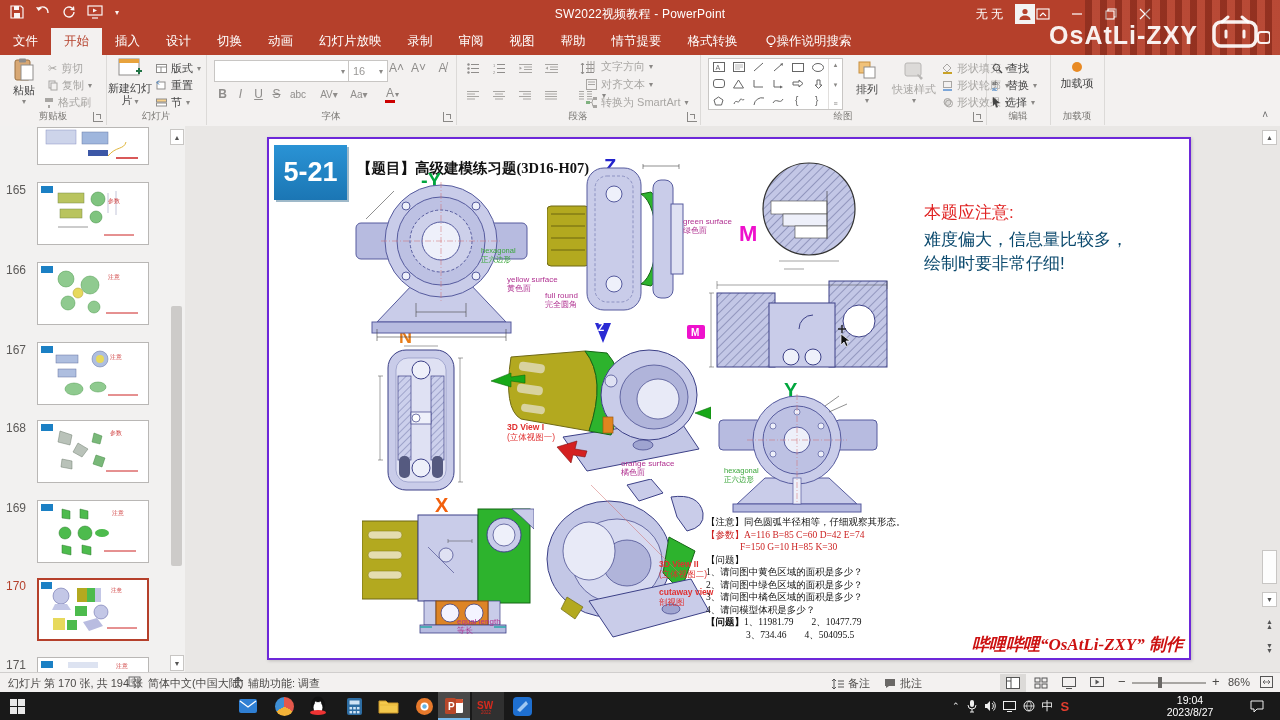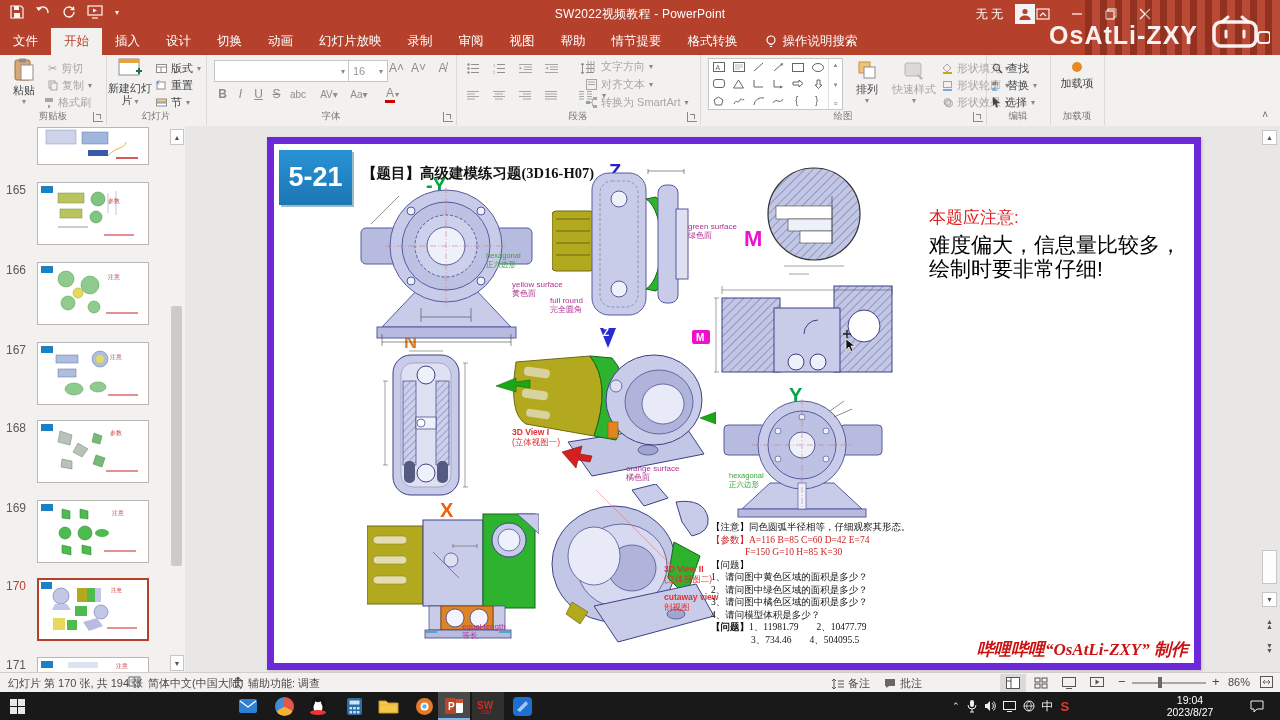--- a/index.html
+++ b/index.html
@@ -21,21 +21,21 @@
   .stripes{position:absolute;right:0;top:0;width:195px;height:55px;z-index:3;pointer-events:none;
     background:repeating-linear-gradient(90deg,rgba(60,10,5,.28) 0 7px,rgba(255,255,255,.05) 7px 15px)}
   .wm{position:absolute;right:10px;top:14px;z-index:4;display:flex;align-items:flex-end;gap:10px;
       color:rgba(255,255,255,.92);pointer-events:none}
   .wm-text{font-size:25px;font-weight:bold;letter-spacing:1px}
 
   
   .tabrow{position:absolute;left:0;top:28px;width:1280px;height:27px;background:#b5402b;display:flex;align-items:stretch}
   .tab{color:#fff;font-size:12.5px;padding:0 13px;display:flex;align-items:center;cursor:default}
   .tab.sel{background:#f3f1f0;color:#b5402b}
-  .tellme{color:#fff;font-size:12.5px;display:flex;align-items:center;gap:6px;margin-left:14px}
+  .tellme{color:#fff;font-size:12.5px;display:flex;align-items:center;margin-left:14px}
 
   
   .ribbon{position:absolute;left:0;top:55px;width:1280px;height:71px;background:#f3f1f0;border-bottom:1px solid #c8c6c4}
   .rgroup{position:absolute;top:0;height:70px;border-right:1px solid #dcdad8}
   .glabel{position:absolute;bottom:2px;left:0;right:0;text-align:center;font-size:9.5px;color:#7a7874}
   .launcher{position:absolute;bottom:3px;right:3px;width:9px;height:9px;border-left:1px solid #8a8886;border-bottom:1px solid #8a8886}
   .launcher:after{content:"";position:absolute;left:2px;bottom:2px;width:4px;height:4px;border-right:1px solid #8a8886;border-top:1px solid #8a8886}
   .bigbtn{position:absolute;top:2px;width:44px;height:52px;text-align:center;font-size:11px;color:#444;line-height:12px}
   .smallbtn{position:absolute;height:16px;display:flex;align-items:center;gap:4px;font-size:11px;color:#444;white-space:nowrap}
   .dis{color:#a8a6a3}
@@ -54,40 +54,40 @@
   .thumb{position:absolute;left:37px;width:112px;height:63px;background:#fff;border:1px solid #b9b7b5;box-sizing:border-box}
   .thumb.sel{border:2px solid #b5402b}
   .snum{position:absolute;left:6px;width:28px;text-align:left;font-size:12px;color:#5c5a58}
   .snum.sel{color:#b5402b}
   .sscroll{position:absolute;left:170px;top:0;width:14px;height:546px;background:#f2f1f0}
   .sarrow{position:absolute;left:0;width:14px;height:16px;background:#fff;border:1px solid #c8c6c4;box-sizing:border-box;
           display:flex;align-items:center;justify-content:center;font-size:7px;color:#555}
   .sthumbbar{position:absolute;left:1px;width:11px;background:#cdcbc9;border-radius:2px}
 
   .canvas{position:absolute;left:185px;top:0;width:1095px;height:546px;background:#e9e7e5}
-  .slide{position:absolute;left:82px;top:11px;width:920px;height:519px;background:#fff;border:7px solid #6d28d9;
+  .slide{position:absolute;left:82px;top:11px;width:920px;height:519px;background:#fff;border:2px solid #6d28d9;
          box-shadow:1px 1px 3px rgba(0,0,0,.18)}
   .cscroll{position:absolute;left:1077px;top:4px;width:15px;height:540px}
   .cbtn{position:absolute;left:0;width:15px;height:15px;background:#fff;border:1px solid #c8c6c4;box-sizing:border-box;
         display:flex;align-items:center;justify-content:center;font-size:7px;color:#555}
 
   
   .badge{position:absolute;left:5px;top:6px;width:73px;height:55px;background:linear-gradient(180deg,#2a93d5,#1b76b4);
          color:#fff;font-size:27px;font-weight:bold;display:flex;align-items:center;justify-content:center;
          box-shadow:2px 2px 0 #9fb9c9}
   .stitle{position:absolute;left:88px;top:20px;font-family:"Liberation Serif",serif;font-weight:bold;font-size:14.5px;color:#111}
   .vlabel{position:absolute;font-weight:bold;font-family:"Liberation Sans",sans-serif}
   .slabel{position:absolute;font-size:8px;line-height:9px;color:#b03090}
   .slabel .zh{display:block}
   .hexlabel{position:absolute;font-size:7.5px;line-height:8.5px;color:#3aa63a}
   .viewtag{position:absolute;font-size:8.5px;line-height:10px;font-weight:bold;color:#e03030}
   .viewtag .zh{font-weight:normal}
   .rnote{position:absolute;left:655px;top:62px;width:260px}
   .rnote .t{color:#e02222;font-size:17px;margin-bottom:4px}
-  .rnote .b{color:#000000;font-size:21px;line-height:24px}
+  .rnote .b{color:#0c4a6e;font-size:17px;line-height:24px}
   .remark{position:absolute;left:437px;top:377px;width:200px;font-family:"Liberation Serif",serif;font-size:9.5px;line-height:12.5px;color:#111}
   .remark .red{color:#cc2222}
   .ans{display:flex;gap:18px}
   .explain{position:absolute;left:655px;top:408px;font-size:15px;font-weight:bold;color:#111;line-height:22px}
   .credit{position:absolute;right:6px;top:494px;font-family:"Liberation Serif",serif;font-style:italic;font-weight:bold;
           color:#cc1111;font-size:17px}
 
   
   .statusbar{position:absolute;left:0;top:672px;width:1280px;height:20px;background:#f3f1f0;border-top:1px solid #d0cecd;
              font-size:11px;color:#4a4846}

